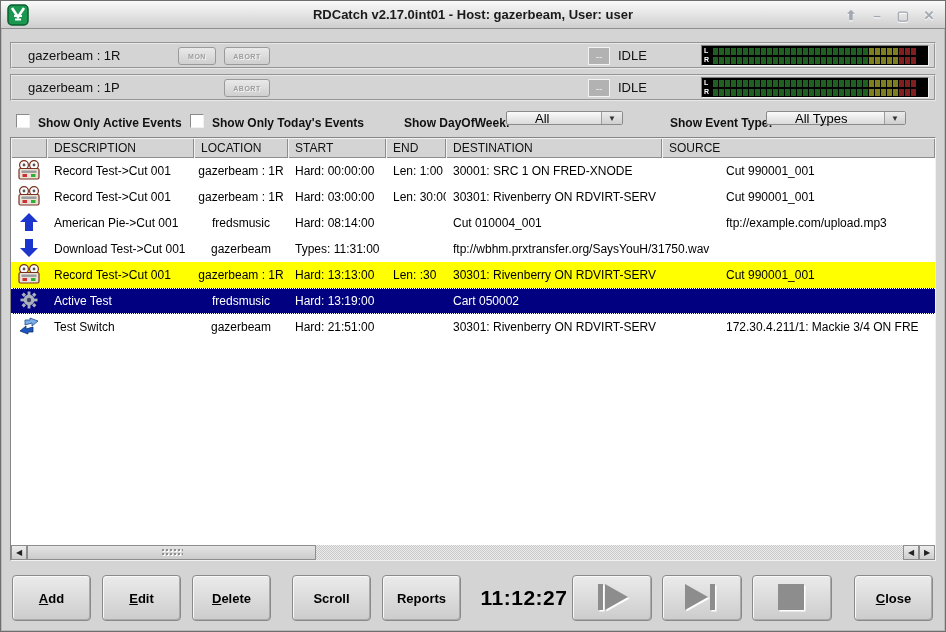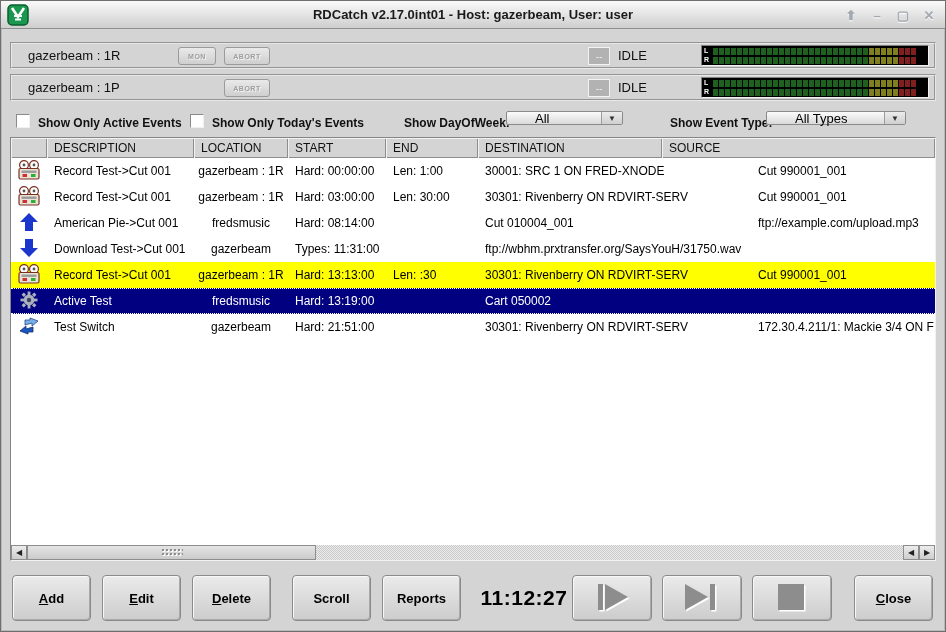--- a/index.html
+++ b/index.html
@@ -53,21 +53,21 @@
   .thead { display: flex; height: 20px; }
   .hcell { height: 20px; background: #d4d4d4; font-size: 12px; color: #111;
     display: flex; align-items: center; padding-left: 7px; white-space: nowrap; overflow: hidden;
     box-shadow: inset 1px 1px 0 #f2f2f2, inset -1px -1px 0 #8d8d8d; }
   .tbody { position: absolute; left: 0; top: 20px; right: 0; bottom: 15px; background: #fff; overflow: hidden; }
   .trow { display: flex; height: 26px; align-items: center; font-size: 12px; color: #000; background: #fff; }
   .trow.hl-yellow { background: #ffff00; }
   .trow.hl-selected { background: #000080; color: #fff; border-top: 1px dotted #fff; border-bottom: 1px dotted #fff; }
   .cell { white-space: nowrap; overflow: hidden; padding-left: 7px; }
   .c0 { width: 36px; } .c1 { width: 147px; } .c2 { width: 94px; } .c3 { width: 98px; }
-  .c4 { width: 92px; } .c5 { width: 273px; } .c6 { width: 204px; flex: 1; }
+  .c4 { width: 60px; } .c5 { width: 273px; } .c6 { width: 204px; flex: 1; }
   .icon-cell { display: flex; align-items: center; justify-content: center; padding: 0; }
   .cell.center { text-align: center; padding: 0; }
 
   
   .hscroll { position: absolute; left: 0; right: 0; bottom: 0; height: 15px;
     background: repeating-conic-gradient(#ececec 0% 25%, #c9c9c9 0% 50%); background-size: 2px 2px;
     display: flex; align-items: stretch; }
   .sb-btn { width: 16px; background: linear-gradient(#ededed,#cdcdcd); border: 1px solid #8d8d8d;
     display: flex; align-items: center; justify-content: center; font-size: 8px; color: #222; }
   .sb-thumb { width: 289px; background: linear-gradient(#e4e4e4,#cbcbcb); border: 1px solid #8d8d8d;

